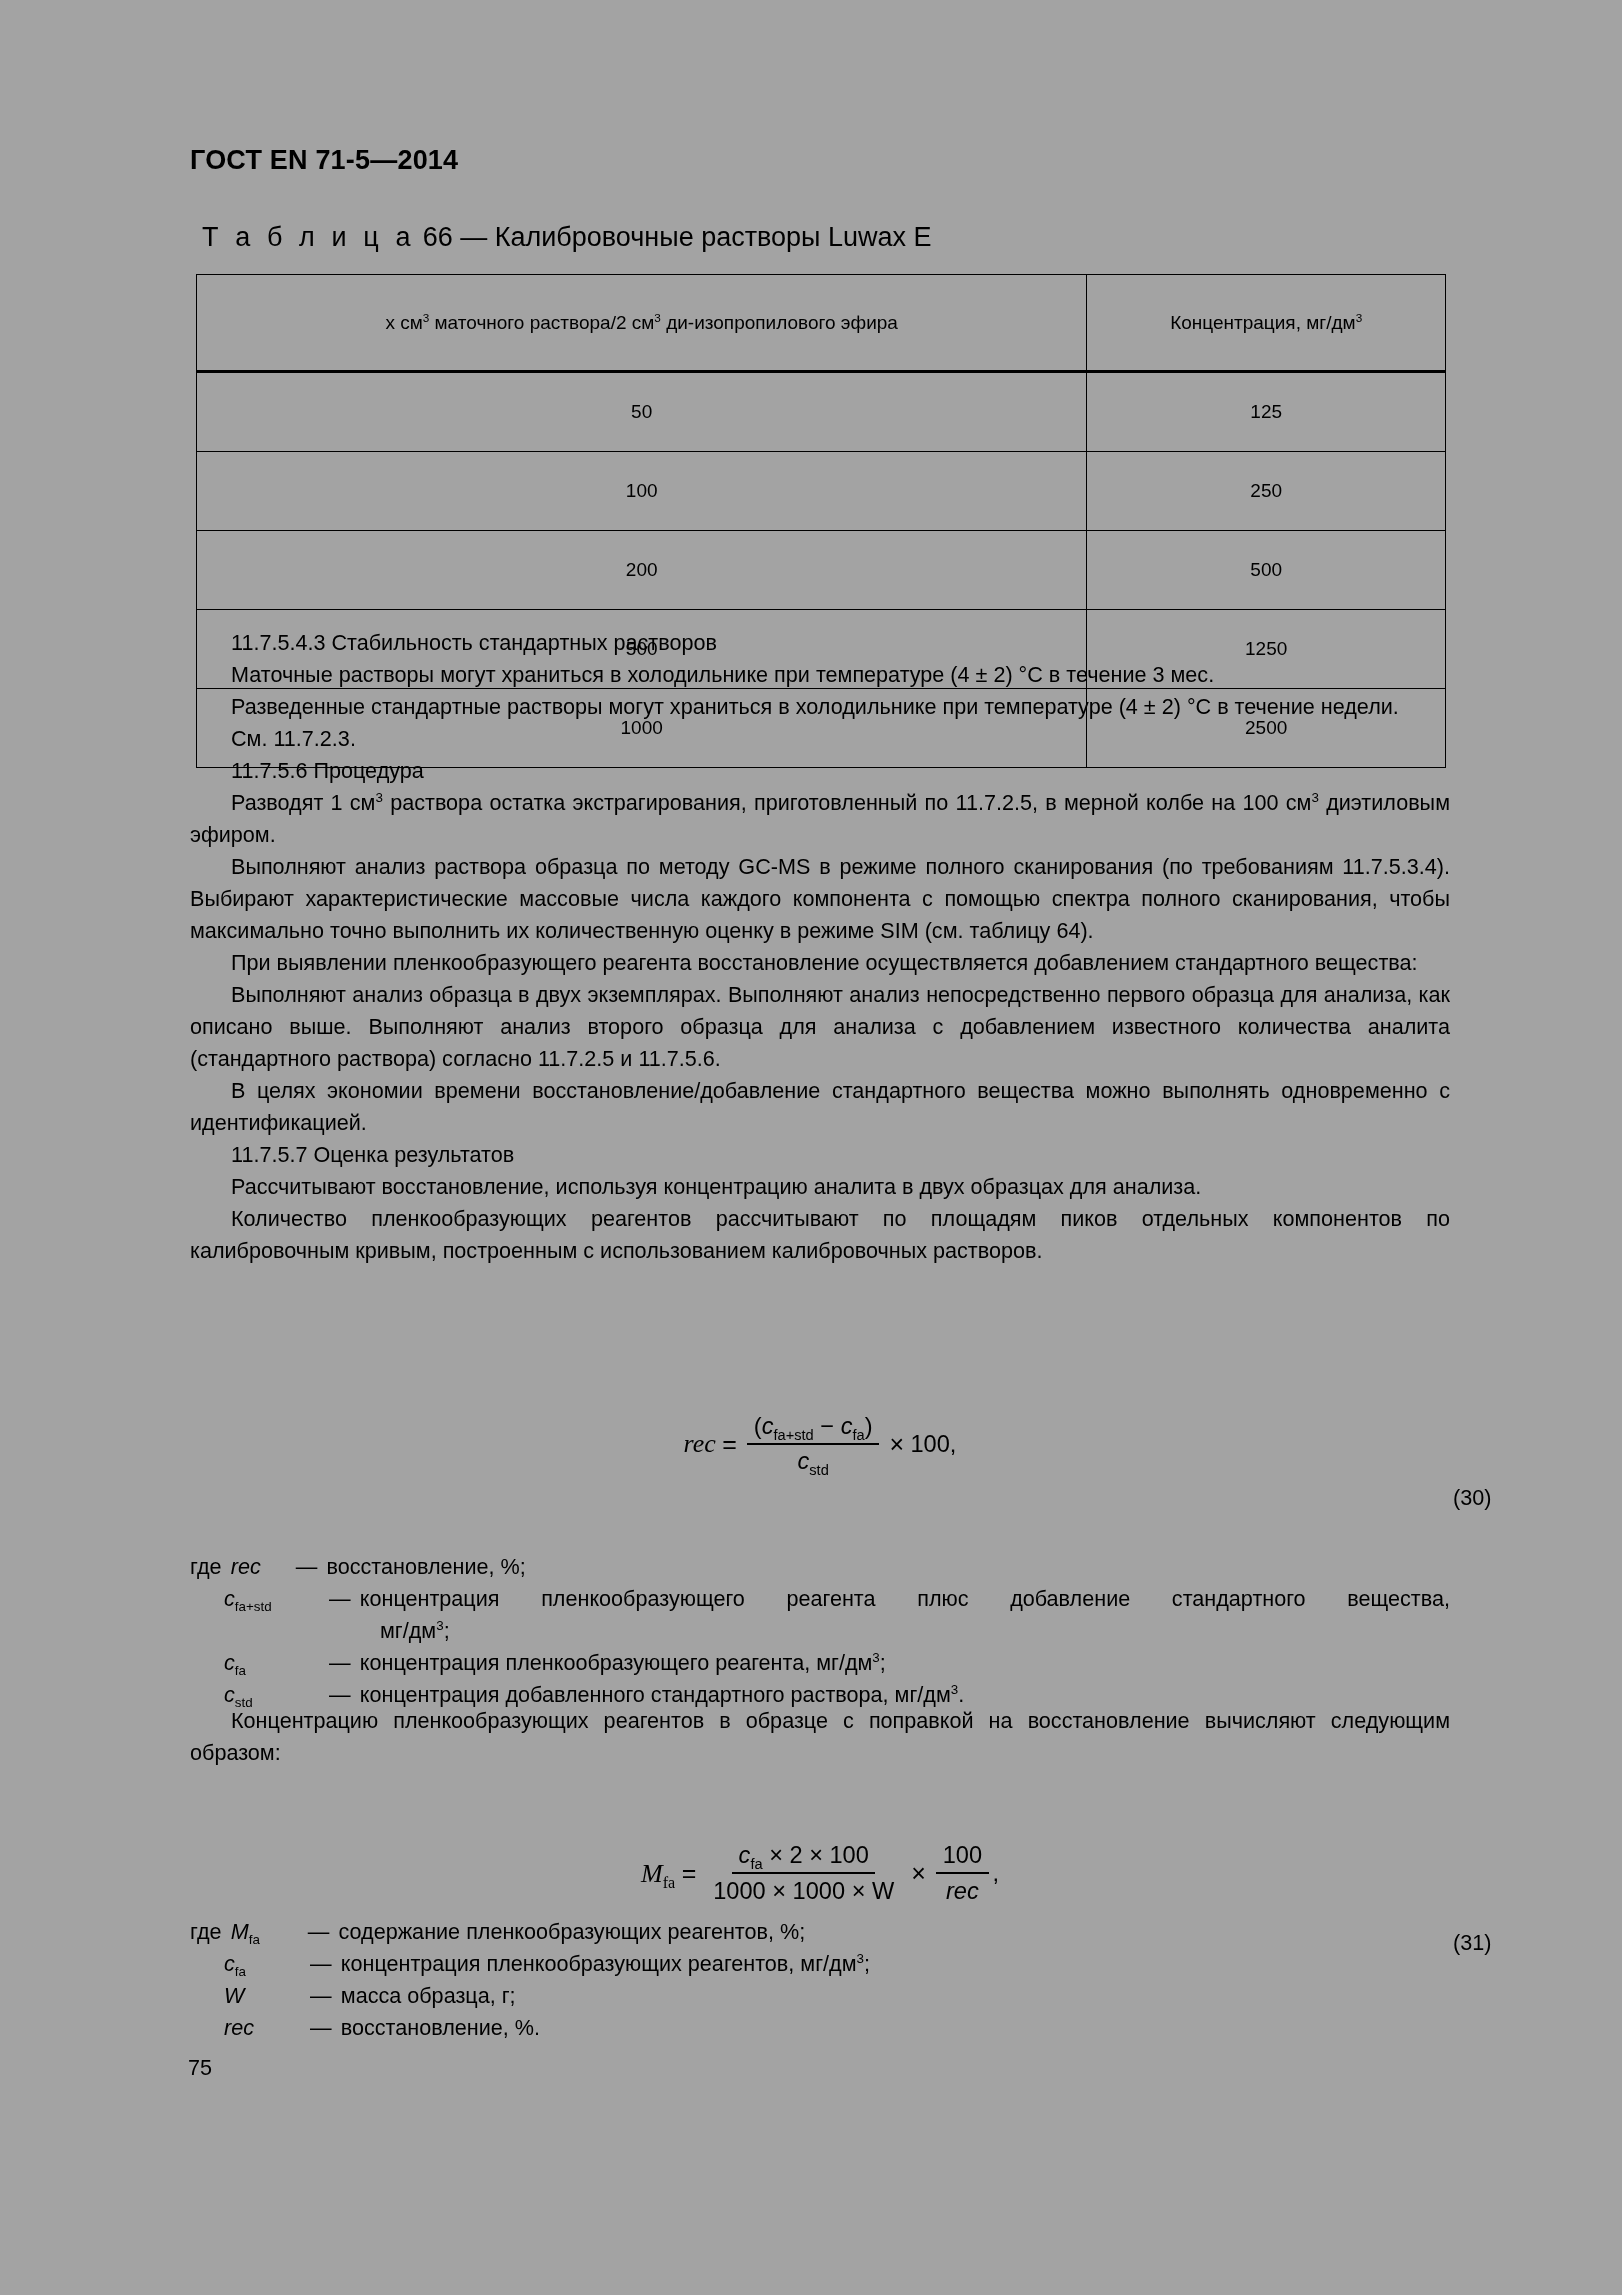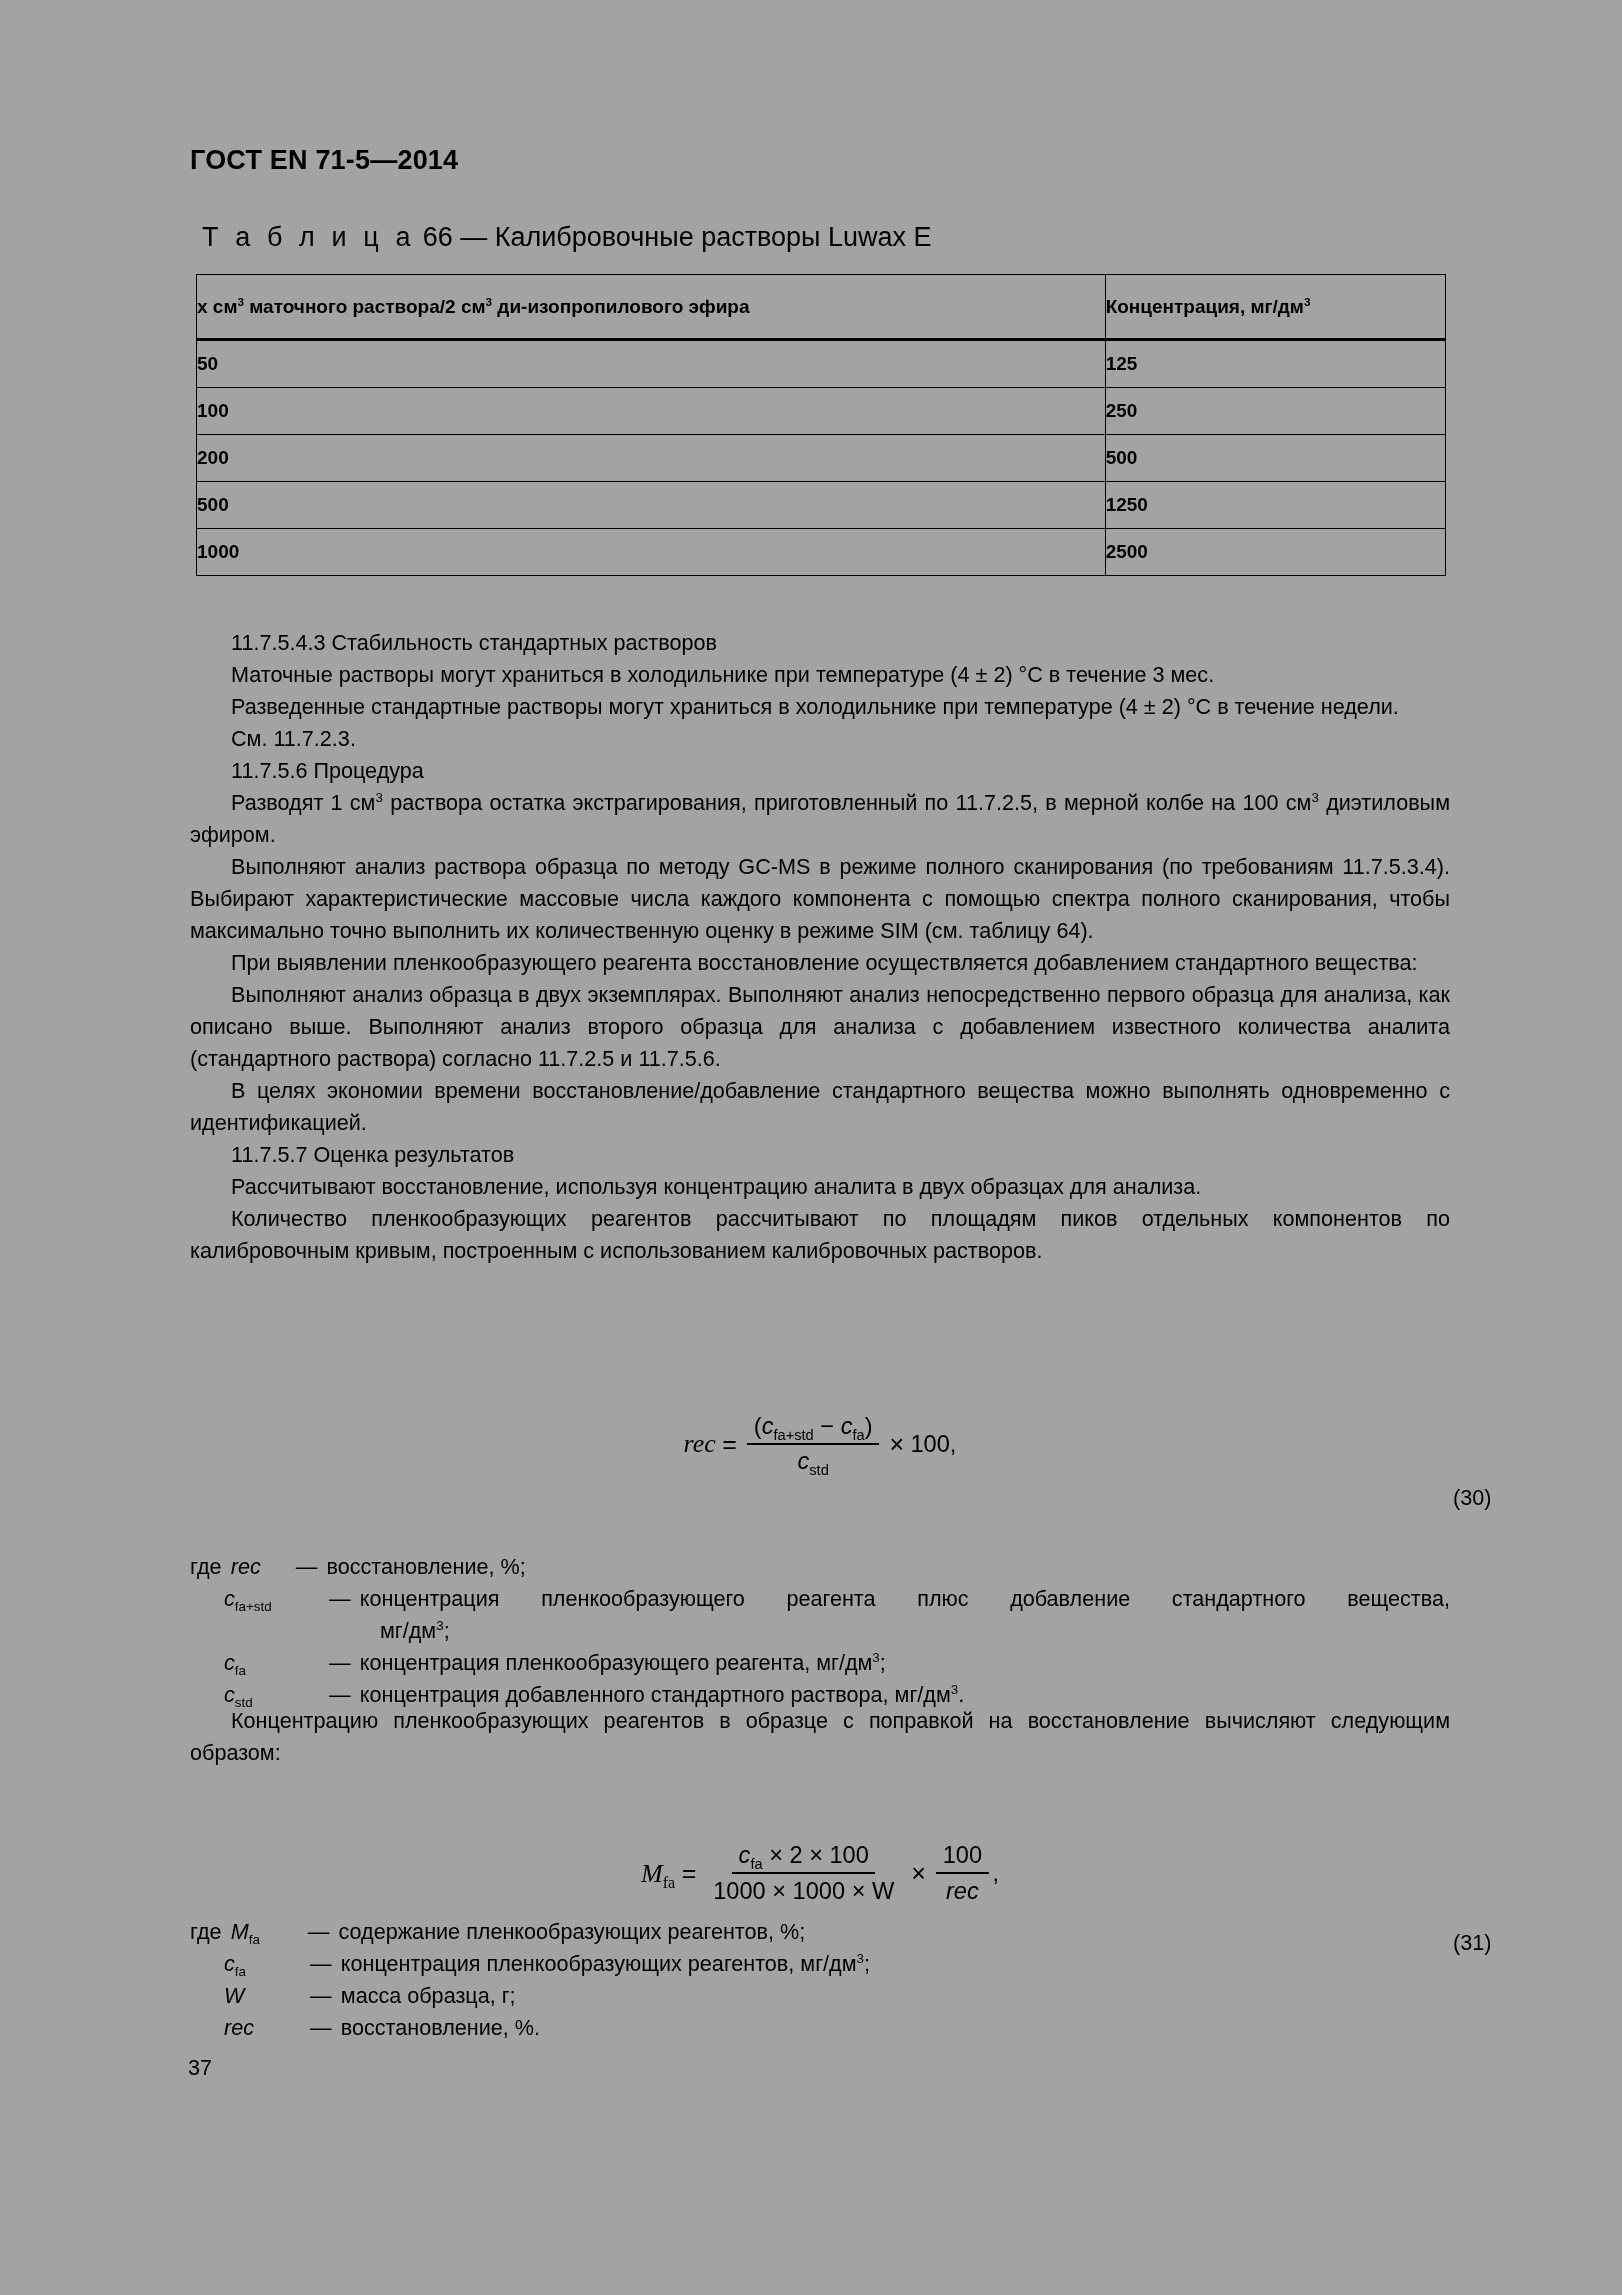--- a/index.html
+++ b/index.html
@@ -45,24 +45,24 @@
   .cal-table {
     position: absolute;
     left: 196px;
     top: 274px;
     width: 1250px;
     border-collapse: collapse;
     font-size: 19px;
   }
   .cal-table td, .cal-table th {
     border: 1.3px solid #000;
-    text-align: left;
+    text-align: center;
     vertical-align: middle;
-    font-weight: bold;
-    padding: 0;
+    font-weight: normal;
+    padding: 16px;
   }
   .cal-table .hdr td {
     height: 63px;
     border-bottom-width: 3.3px;
   }
   .cal-table .body-row td {
     height: 46px;
   }
   .cal-table .col-a { width: 910px; }
   .cal-table .col-b { width: 340px; }
@@ -313,16 +313,16 @@
       <span class="dash">—</span>
       <span class="desc" style="flex:0 0 auto;">масса образца, г;</span>
     </div>
     <div class="defrow">
       <span class="sym" style="width:86px; padding-left:34px;"><i>rec</i></span>
       <span class="dash">—</span>
       <span class="desc" style="flex:0 0 auto;">восстановление, %.</span>
     </div>
   </div>
 
-  <div class="page-number">37</div>
+  <div class="page-number">75</div>
 
 </div>
 
 
 </body></html>

